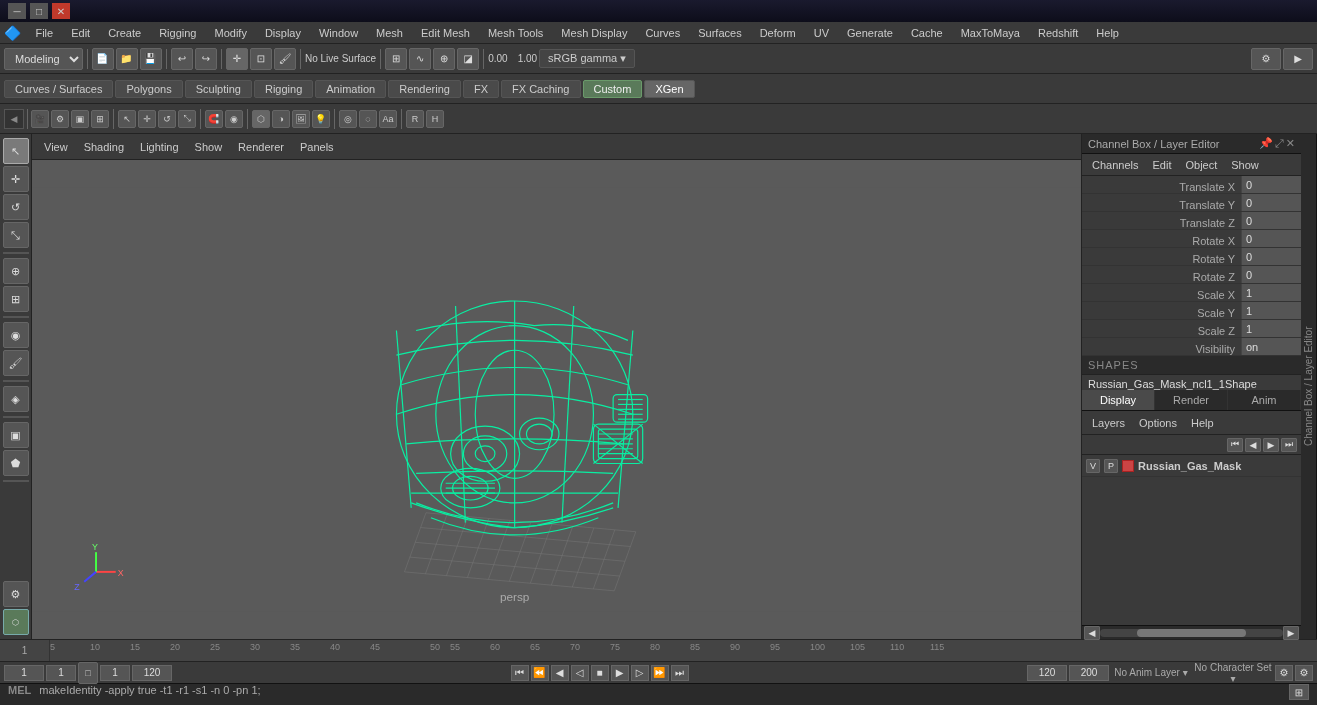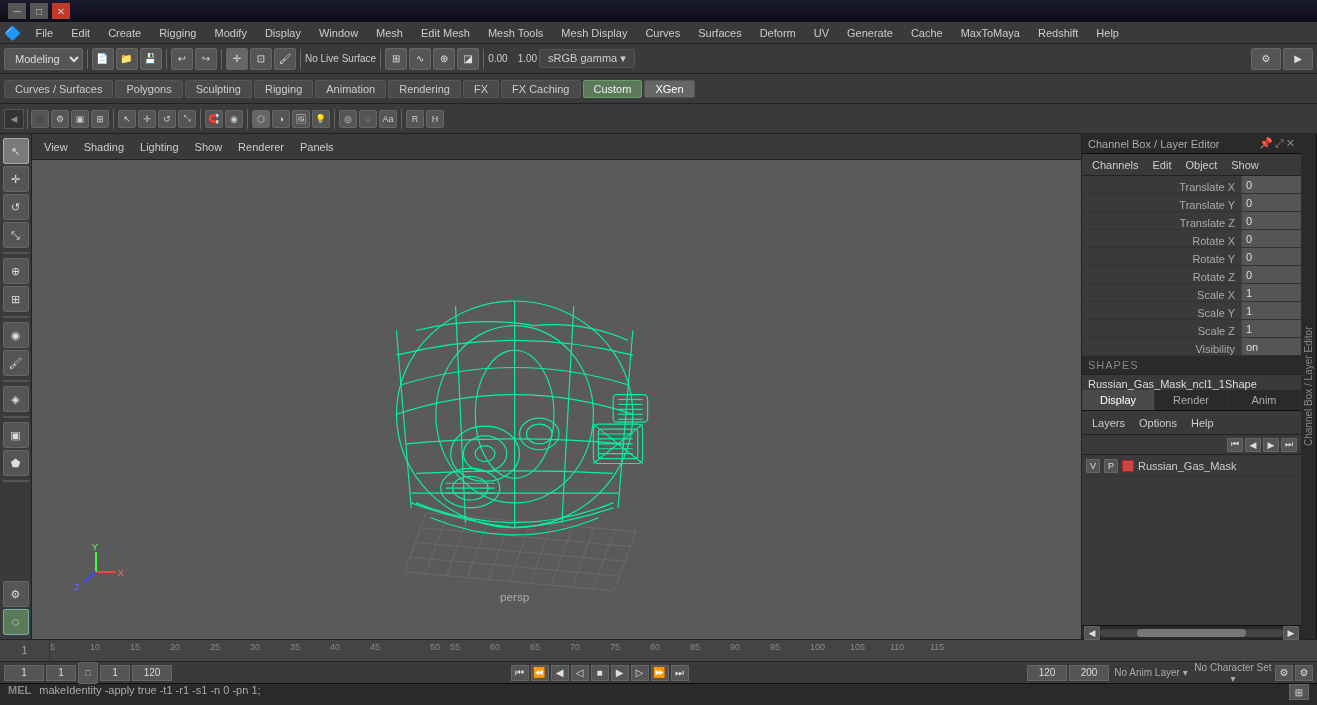--- a/index.html
+++ b/index.html
@@ -325,21 +325,21 @@
       font-size: 9px;
       color: #ddd;
       display: flex; align-items: center; justify-content: center;
       cursor: pointer;
     }
     .layer-color {
       width: 12px; height: 12px;
       background: #cc4444;
       border: 1px solid #aa2222;
     }
-    .layer-name { font-size: 11px; color: #ccc; }
+    .layer-name { font-size: 11px; color: #ccc; font-weight: bold; }
 
     
     #panel-scrollbar {
       height: 14px;
       background: #2a2a2a;
       display: flex;
       align-items: center;
       padding: 0 2px;
       border-top: 1px solid #111;
     }

